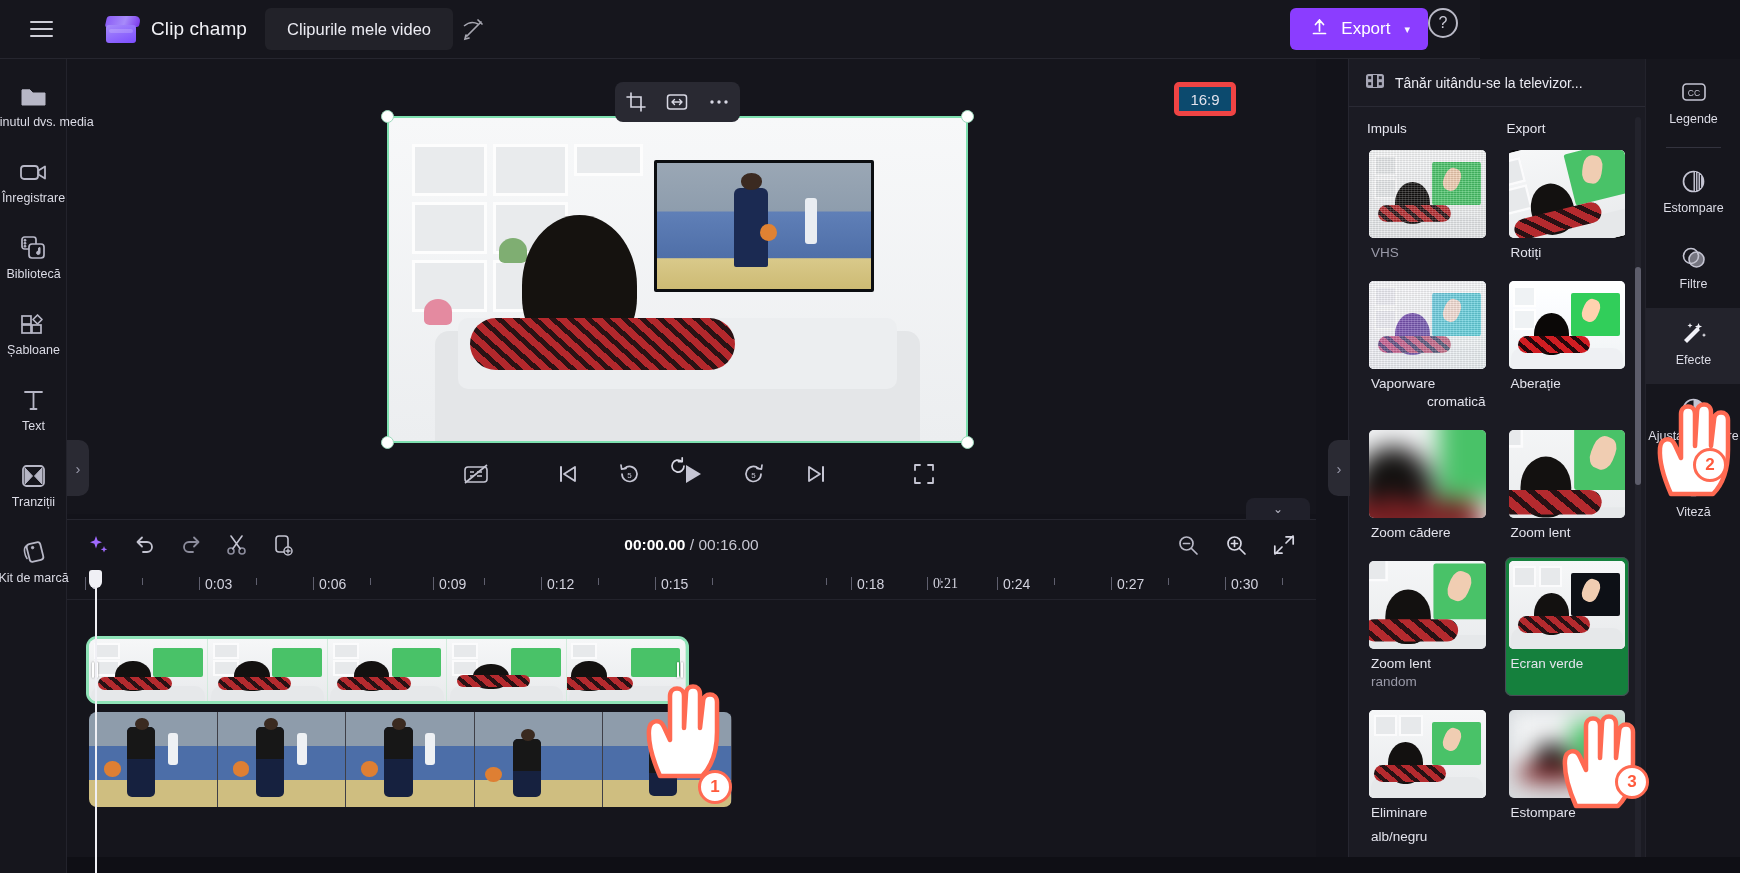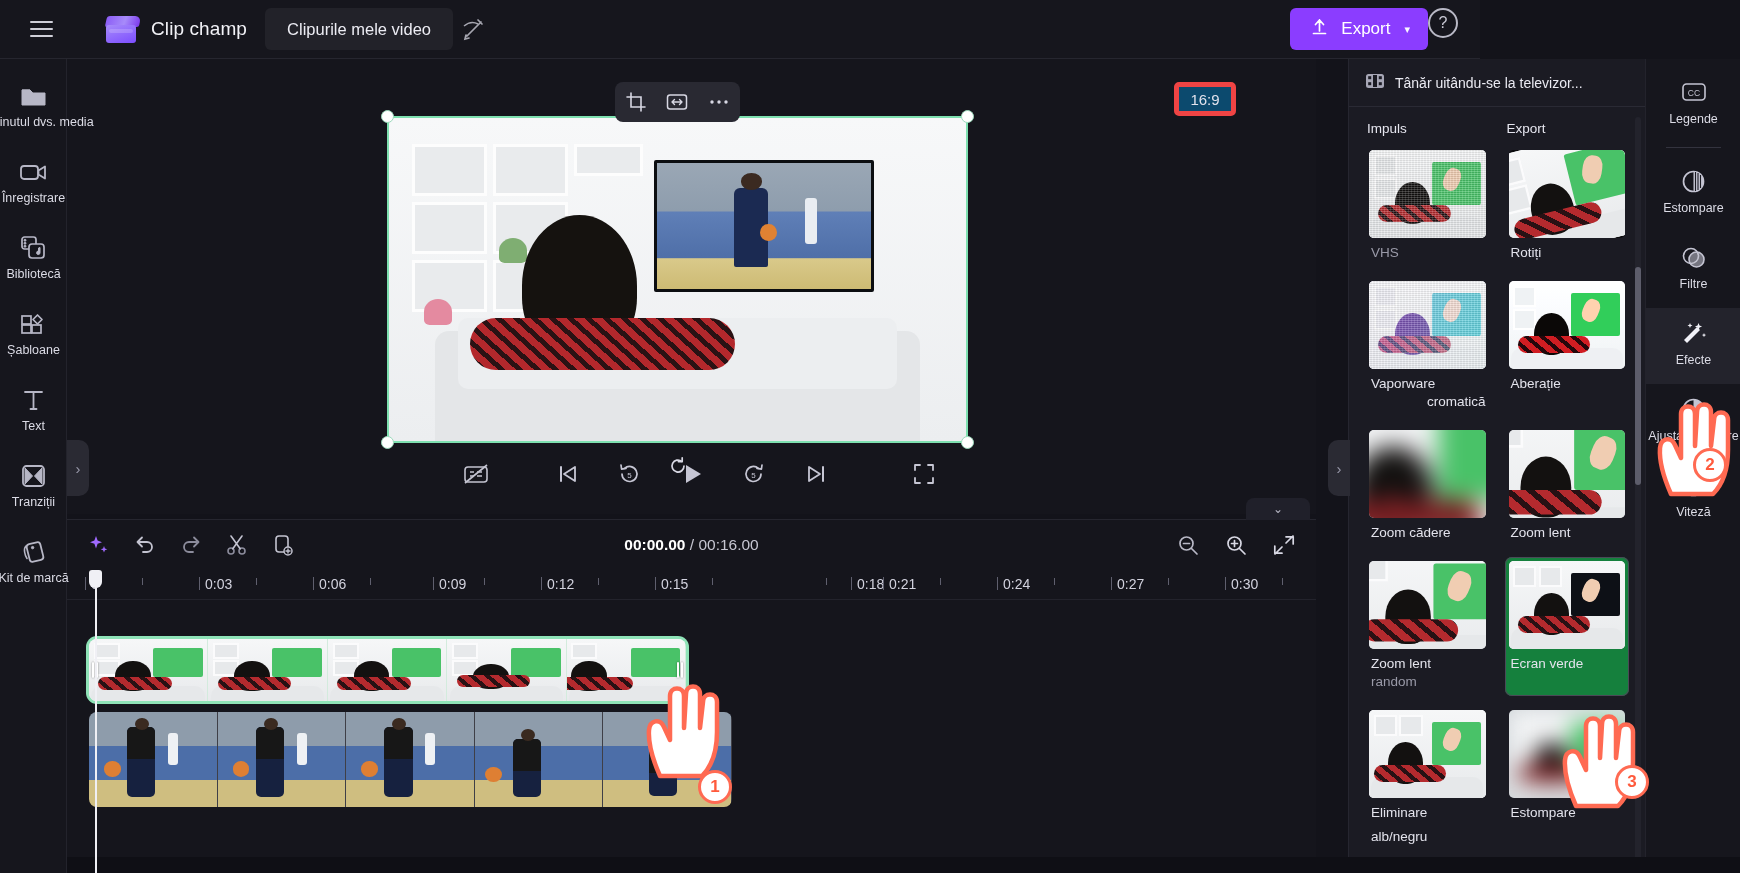--- a/index.html
+++ b/index.html
@@ -624,21 +624,21 @@
       <div class="rtick" style="left:252px;">0:06</div>
       <div class="rtick minor" style="left:309px;"></div>
       <div class="rtick" style="left:366px;margin-left:6px;">0:09</div>
       <div class="rtick minor" style="left:423px;"></div>
       <div class="rtick" style="left:480px;">0:12</div>
       <div class="rtick minor" style="left:537px;"></div>
       <div class="rtick" style="left:594px;">0:15</div>
       <div class="rtick minor" style="left:651px;"></div>
       <div class="rtick" style="left:750px;margin-left:40px;">0:18</div>
       <div class="rtick minor" style="left:765px;"></div>
-      <div class="rtick" style="left:822px;">0:21</div>
+      <div class="rtick" style="left:866px;font-family:Liberation Serif, serif;">0:21</div>
       <div class="rtick minor" style="left:879px;"></div>
       <div class="rtick" style="left:936px;">0:24</div>
       <div class="rtick minor" style="left:993px;"></div>
       <div class="rtick" style="left:1050px;">0:27</div>
       <div class="rtick minor" style="left:1107px;"></div>
       <div class="rtick" style="left:1164px;">0:30</div>
       <div class="rtick minor" style="left:1221px;"></div>
     </div>
 
     <div class="playhead">

